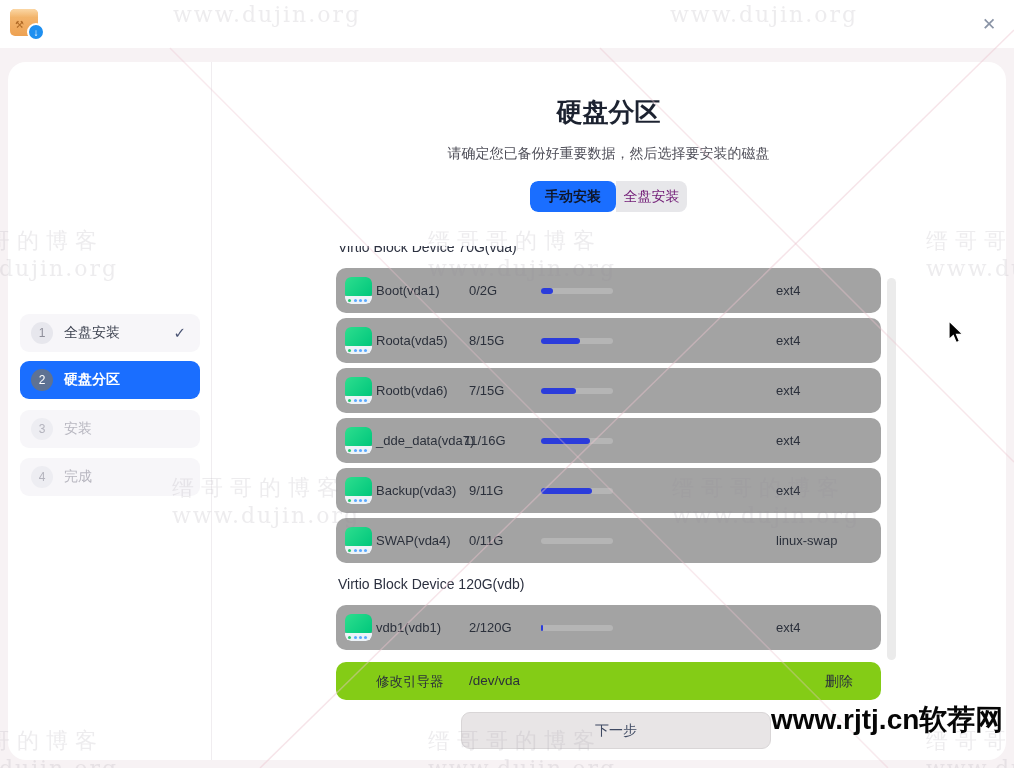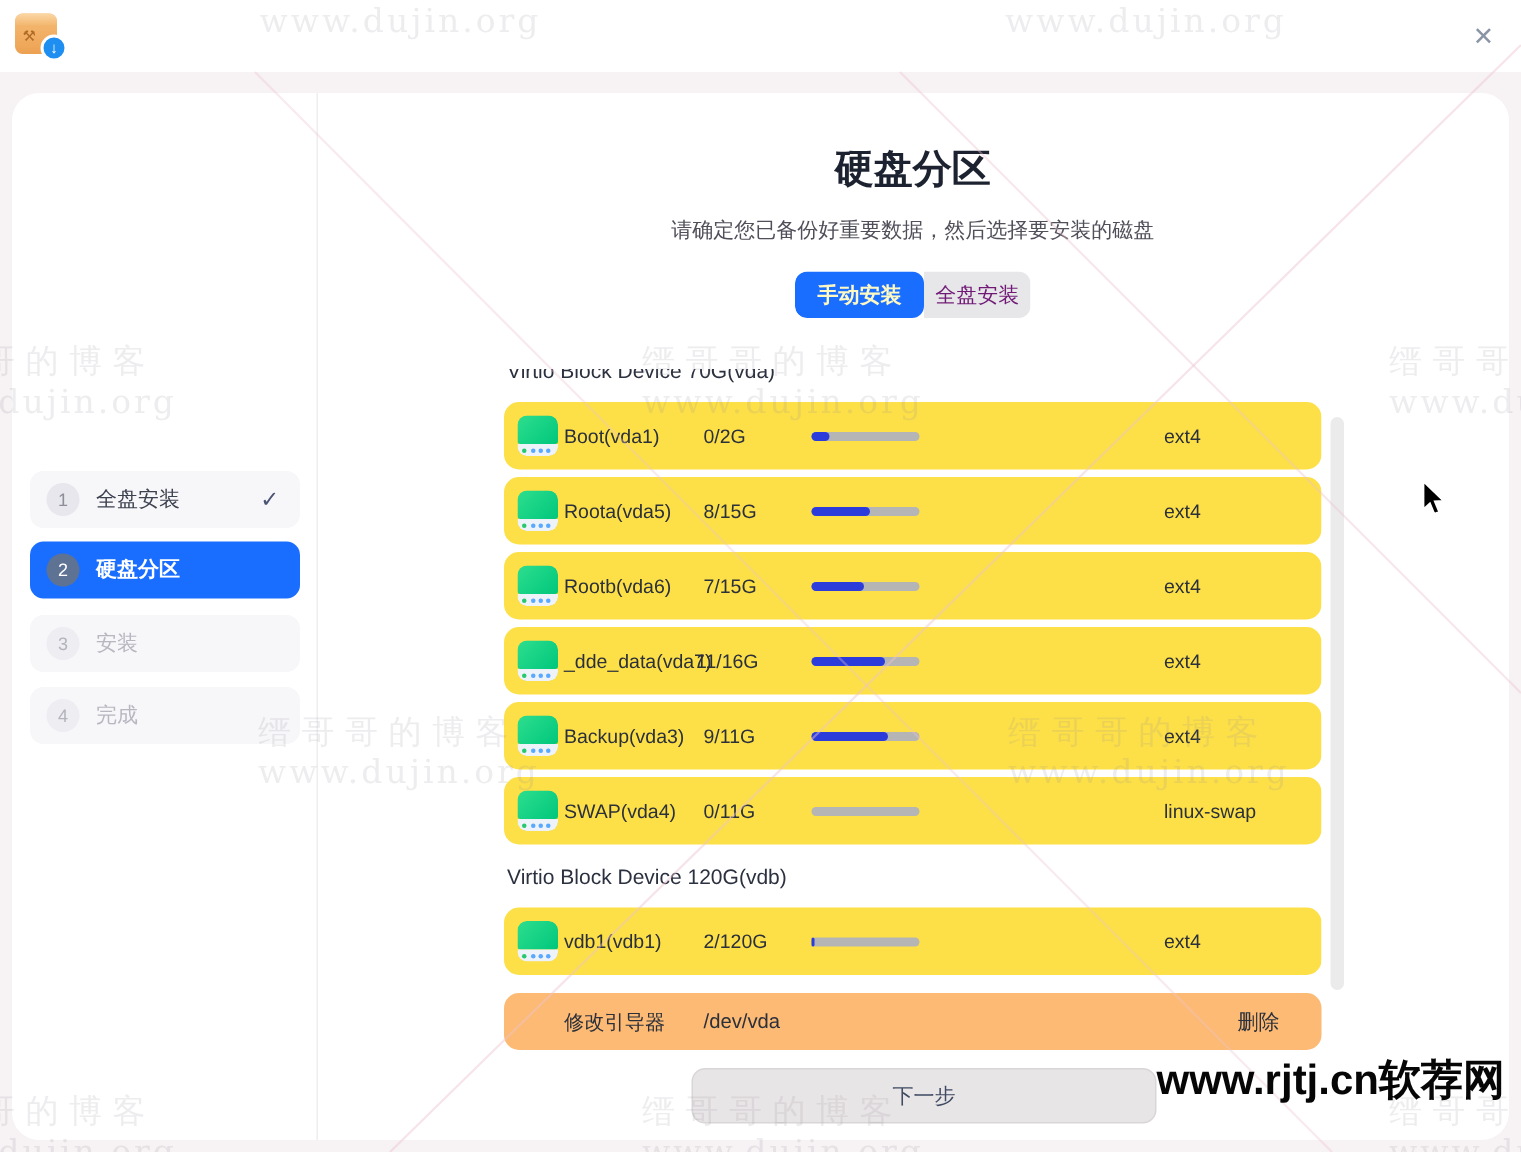--- a/index.html
+++ b/index.html
@@ -30,43 +30,43 @@
   .step.active .lbl { color:#ffffff; font-weight:bold; }
   .step.pending .num { background:#ededf2; color:#b3b3bd; }
   .step.pending .lbl { color:#b8b7c0;font-family:Liberation Mono, monospace; }
 
   
   .content { position:absolute; left:203px; top:0; width:795px; height:698px; }
   .page-title { position:absolute; left:0; top:33px; width:795px; text-align:center; font-size:26px; font-weight:bold; color:#1c2230; }
   .page-subtitle { position:absolute; left:0; top:83px; width:795px; text-align:center; font-size:14px; color:#50505a; }
   .mode-toggle { position:absolute; left:319px; top:119px; height:31px; display:flex; border-radius:8px; overflow:hidden; }
   .mode-btn { height:31px; font-size:14px; display:flex; align-items:center; justify-content:center; cursor:pointer; }
-  .mode-btn.manual { width:86px; background:#1a6eff; color:#fef9c3; font-weight:bold; border-radius:8px; }
+  .mode-btn.manual { width:86px; background:#1a6eff; color:#0f172a; font-weight:bold; border-radius:8px; }
   .mode-btn.full { width:71px; background:#e7e7ea; color:#701a75; }
 
   
   .plist { position:absolute; left:125px; top:184px; width:545px; height:410px; overflow:hidden; }
   .disk-header { position:absolute; left:2px; font-size:14px; color:#2c3140; }
-  .part-row { position:absolute; left:0; width:545px; height:45px; background:#fde047; border-radius:10px; }
+  .part-row { position:absolute; left:0; width:545px; height:45px; background:#a3a3a3; border-radius:10px; }
   .p-name { position:absolute; left:40px; top:15px; font-size:13px; color:#2b303b; }
   .p-usage { position:absolute; left:133px; top:15px; font-size:13px; color:#2b303b; }
   .p-fs { position:absolute; left:440px; top:15px; font-size:13px; color:#2b303b; }
   .p-bar { position:absolute; left:205px; top:20px; width:72px; height:6px; border-radius:3px; background:#b5b5b5; }
   .p-fill { position:absolute; left:0; top:0; height:6px; border-radius:3px; background:#2b3cdb; }
 
   .disk-icon { position:absolute; left:9px; top:9px; width:27px; height:27px; border-radius:6px; overflow:hidden; box-shadow:inset 0 0 0 1px rgba(0,0,0,0.05); }
   .disk-body { position:absolute; left:0; right:0; top:0; bottom:8px; background:linear-gradient(135deg,#2ede8e,#00c77c); border-radius:6px 6px 2px 2px; }
   .disk-base { position:absolute; left:0; right:0; bottom:0; height:8px; background:#edf3f8; border-radius:0 0 6px 6px; }
   .disk-base .led-g { position:absolute; left:3px; top:3px; width:3px; height:3px; border-radius:50%; background:#27c86f; }
   .disk-base .led-b { position:absolute; right:5px; top:3px; width:3px; height:3px; border-radius:50%; background:#58a9ff; box-shadow:-5px 0 0 #58a9ff,-10px 0 0 #58a9ff; }
 
   .scrollbar { position:absolute; left:676px; top:216px; width:9px; height:382px; border-radius:5px; background:#ebebeb; }
 
   
-  .bootbar { position:absolute; left:125px; top:600px; width:545px; height:38px; background:#fdba74; border-radius:10px;text-align:right; }
+  .bootbar { position:absolute; left:125px; top:600px; width:545px; height:38px; background:#84cc16; border-radius:10px;text-align:right; }
   .bb-label { position:absolute; left:40px; top:11px; font-size:13.5px; color:#2b303b; cursor:pointer; }
   .bb-device { position:absolute; left:133px; top:11px; font-size:13.5px; color:#2b303b; cursor:pointer; }
   .bb-delete { position:absolute; right:28px; top:11px; font-size:14px; color:#2b303b; cursor:pointer; }
 
   
   .next-btn { position:absolute; left:250px; top:650px; width:310px; height:37px; background:#e8e5e6; border:1px solid #d9d6d7; border-radius:9px; font-size:14px; color:#3f4a63; display:flex; align-items:center; justify-content:center; cursor:pointer; }
 
   
   .wm-layer { position:absolute; inset:0; z-index:50; pointer-events:none; }
   .wm { position:absolute; width:230px; }

